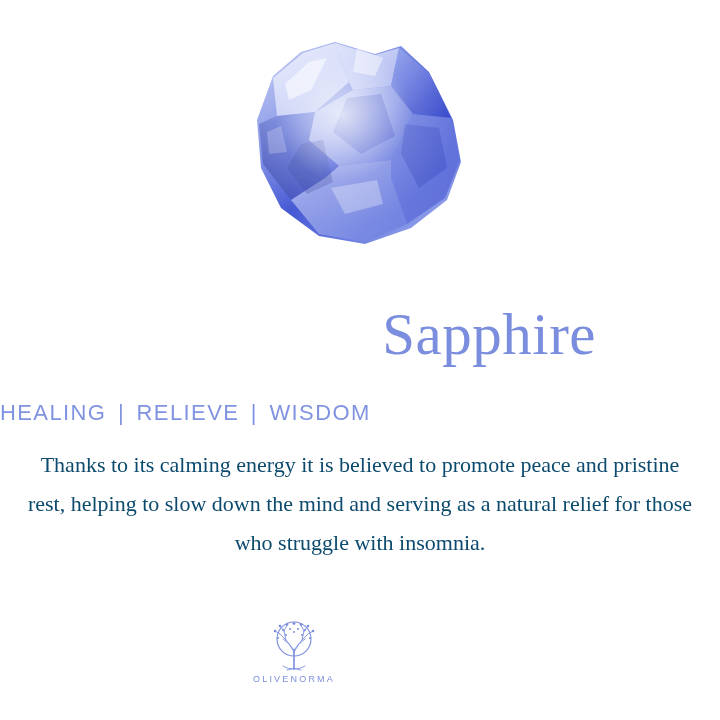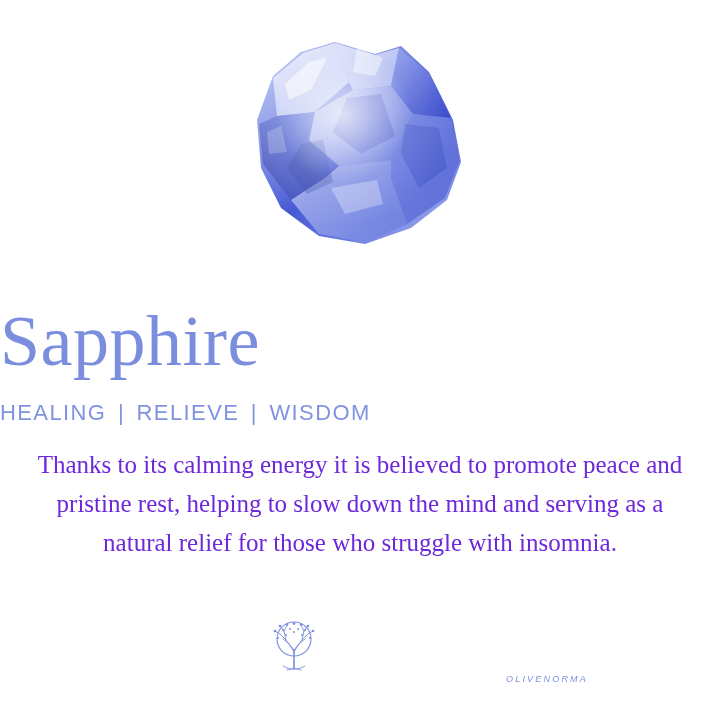--- a/index.html
+++ b/index.html
@@ -34,23 +34,23 @@
     width: 290px;
     height: 250px;
   }
 
   
   .title {
     position: absolute;
     top: 300px;
     left: 0;
     width: 596px;
-    text-align: left;
+    text-align: right;
     font-family: "Liberation Serif", serif;
-    font-size: 72px;
+    font-size: 59px;
     font-weight: 400;
     letter-spacing: 0.5px;
     color: #7b8ede;
   }
   .keywords {
     position: absolute;
     top: 400px;
     left: 0;
     width: 720px;
     font-family: "Liberation Sans", sans-serif;
@@ -62,33 +62,32 @@
     color: #8093e0;
     padding: 0 4px;
   }
   .description {
     position: absolute;
     top: 445px;
     left: 24px;
     width: 672px;
     text-align: center;
     font-family: "Liberation Serif", serif;
-    font-size: 25px;
+    font-size: 22px;
     line-height: 39px;
-    color: #6d28d9;
+    color: #0c4a6e;
   }
 
   
   .brand {
     position: absolute;
     left: 0;
     top: 620px;
     width: 588px;
-    text-align: right;
-    font-style: italic;
+    text-align: center;
   }
   .brand-mark {
     display: block;
     margin: 0 auto;
     width: 56px;
     height: 52px;
   }
   .brand-name {
     display: block;
     margin-top: 2px;

